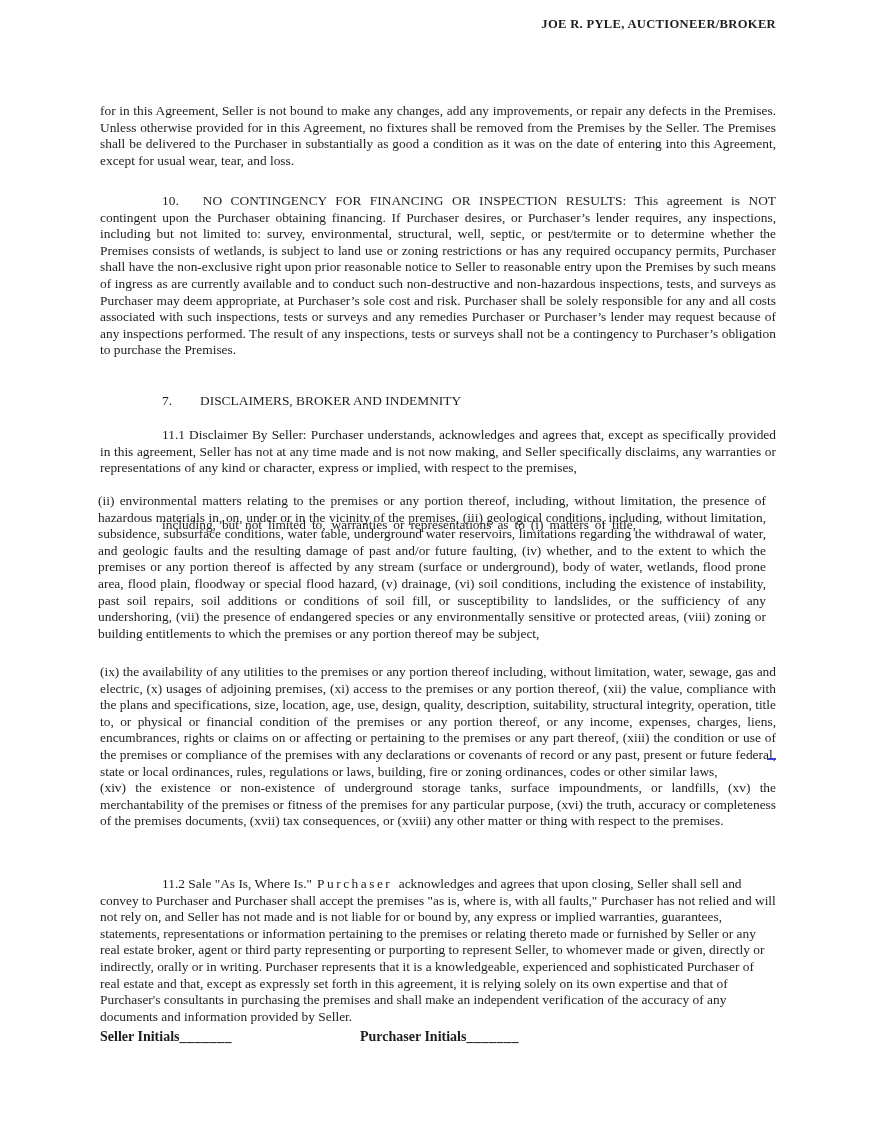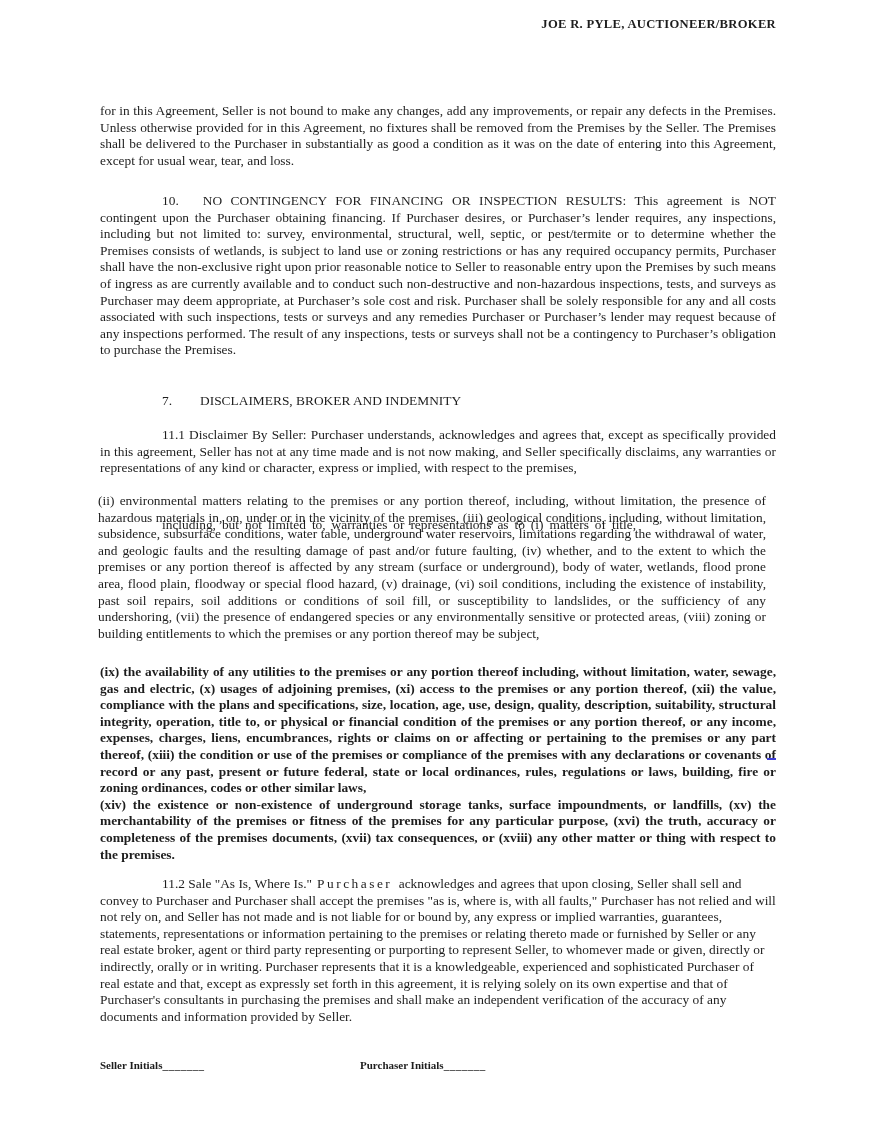--- a/index.html
+++ b/index.html
@@ -24,21 +24,21 @@
     text-align: right;
   }
   .indent { text-indent: 62px; }
   .tab24 { display: inline-block; width: 24px; }
   .tab28 { display: inline-block; width: 28px; }
   .underline { }
   .num { white-space: pre; }
   .block-indent { left: 98px; width: 668px; }
   .spread { word-spacing: 2.6px; margin-top: 40px; }
   .lsp { letter-spacing: 2.5px; margin-left: 5px; margin-right: 3px; }
-  .footer-line { top: 1057px; font-weight: bold; font-size: 11px; }
+  .footer-line { top: 1029px; font-weight: bold; font-size: 14px; }
   .footer-cell { display: inline-block; width: 260px; }
   .blank { letter-spacing: 0.5px; }
   .blue-dash {
     position: absolute;
     left: 767px;
     top: 758px;
     width: 9px;
     height: 2px;
     background: #3d3dd8;
   }
@@ -53,21 +53,21 @@
   <div class="abs justify" style="top:103px;">for in this Agreement, Seller is not bound to make any changes, add any improvements, or repair any defects in the Premises. Unless otherwise provided for in this Agreement, no fixtures shall be removed from the Premises by the Seller.  The Premises shall be delivered to the Purchaser in substantially as good a condition as it was on the date of entering into this Agreement, except for usual wear, tear, and loss.</div>
 
   <div class="abs justify indent" style="top:193px;"><span class="num">10.</span><span class="tab24"></span><span class="underline">NO CONTINGENCY FOR FINANCING OR INSPECTION RESULTS</span><span>: This agreement is NOT contingent upon the Purchaser obtaining financing. If Purchaser desires, or Purchaser’s lender requires, any inspections, including but not limited to: survey, environmental, structural, well, septic, or pest/termite or to determine whether the Premises consists of wetlands, is subject to land use or zoning restrictions or has any required occupancy permits, Purchaser shall have the non-exclusive right upon prior reasonable notice to Seller to reasonable entry upon the Premises by such means of ingress as are currently available and to conduct such non-destructive and non-hazardous inspections, tests, and surveys as Purchaser may deem appropriate, at Purchaser’s sole cost and risk. Purchaser shall be solely responsible for any and all costs associated with such inspections, tests or surveys and any remedies Purchaser or Purchaser’s lender may request because of any inspections performed. The result of any inspections, tests or surveys shall not be a contingency to Purchaser’s obligation to purchase the Premises.</span></div>
 
   <div class="abs indent" style="top:393px;"><span class="num">7.</span><span class="tab28"></span><span class="underline">DISCLAIMERS, BROKER AND INDEMNITY</span></div>
 
   <div class="abs justify indent" style="top:427px;"><span class="num">11.1 </span><span class="underline">Disclaimer By Seller:</span><span> Purchaser understands, acknowledges and agrees that, except as specifically provided in this agreement, Seller has not at any time made and is not now making, and Seller specifically disclaims, any warranties or representations of any kind or character, express or implied, with respect to the premises,</span><div class="spread">including, but not limited to, warranties or representations as to (i) matters of title,</div></div>
 
   <div class="abs justify block-indent" style="top:493px;">(ii) environmental matters relating to the premises or any portion thereof, including, without limitation, the presence of hazardous materials in, on, under or in the vicinity of the premises, (iii) geological conditions, including, without limitation, subsidence, subsurface conditions, water table, underground water reservoirs, limitations regarding the withdrawal of water, and geologic faults and the resulting damage of past and/or future faulting, (iv) whether, and to the extent to which the premises or any portion thereof is affected by any stream (surface or underground), body of water, wetlands, flood prone area, flood plain, floodway or special flood hazard, (v) drainage, (vi) soil conditions, including the existence of instability, past soil repairs, soil additions or conditions of soil fill, or susceptibility to landslides, or the sufficiency of any undershoring, (vii) the presence of endangered species or any environmentally sensitive or protected areas, (viii) zoning or building entitlements to which the premises or any portion thereof may be subject,</div>
 
-  <div class="abs justify" style="top:664px;font-weight:bold;">
+  <div class="abs justify" style="top:664px;">
     <div>(ix) the availability of any utilities to the premises or any portion thereof including, without limitation, water, sewage, gas and electric, (x) usages of adjoining premises,  (xi) access to the premises or any portion thereof, (xii) the value, compliance with the plans and specifications, size, location, age, use, design, quality, description, suitability, structural integrity, operation, title to, or physical or financial condition of the premises or any portion thereof, or any income, expenses, charges, liens, encumbrances, rights or claims on or affecting or pertaining to the premises or any part thereof, (xiii) the condition or use of the premises or compliance of the premises with any declarations or covenants of record or any past, present or future federal, state or local ordinances, rules, regulations or laws, building, fire or zoning ordinances, codes or other similar laws,</div>
     <div>(xiv) the existence or non-existence of underground storage tanks, surface impoundments, or landfills, (xv) the merchantability of the premises or fitness of the premises for any particular purpose, (xvi) the truth, accuracy or completeness of the premises documents, (xvii) tax consequences, or (xviii) any other matter or thing with respect to the premises.</div>
   </div>
 
   <div class="abs indent" style="top:876px;"><span class="num">11.2 </span><span class="underline">Sale "As Is, Where Is."</span><span class="lsp">Purchaser</span><span> acknowledges and agrees that upon closing, Seller shall sell and convey to Purchaser and Purchaser shall accept the premises "as is, where is, with all faults," Purchaser has not relied and will not rely on, and Seller has not made and is not liable for or bound by, any express or implied warranties, guarantees, statements, representations or information pertaining to the premises or relating thereto made or furnished by Seller or any real estate broker, agent or third party representing or purporting to represent Seller, to whomever made or given, directly or indirectly, orally or in writing. Purchaser represents that it is a knowledgeable, experienced and sophisticated Purchaser of real estate and that, except as expressly set forth in this agreement, it is relying solely on its own expertise and that of Purchaser's consultants in purchasing the premises and shall make an independent verification of the accuracy of any documents and information provided by Seller.</span></div>
 
   <div class="abs footer-line">
     <span class="footer-cell"><span>Seller Initials</span><span class="blank">_______</span></span><span><span>Purchaser Initials</span><span class="blank">_______</span></span>
   </div>
 

